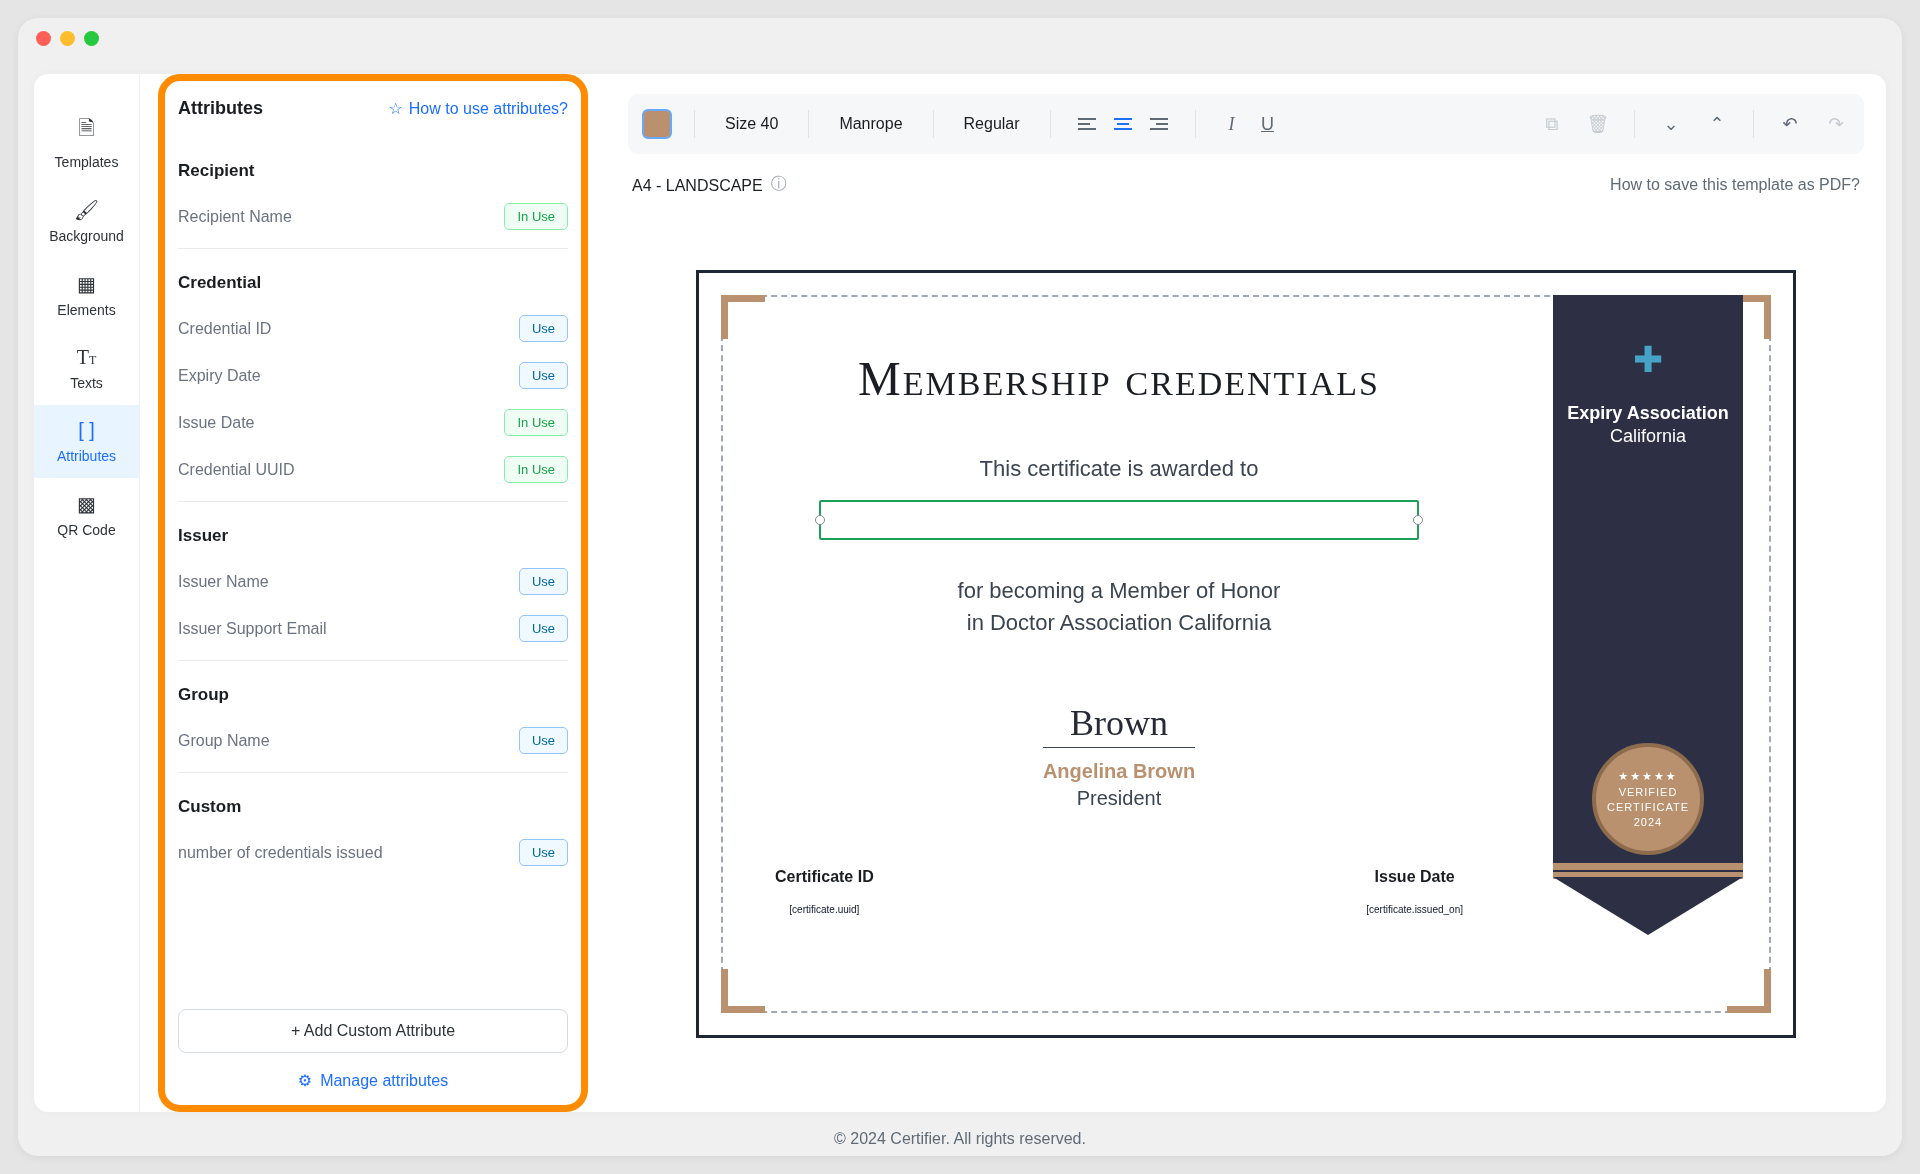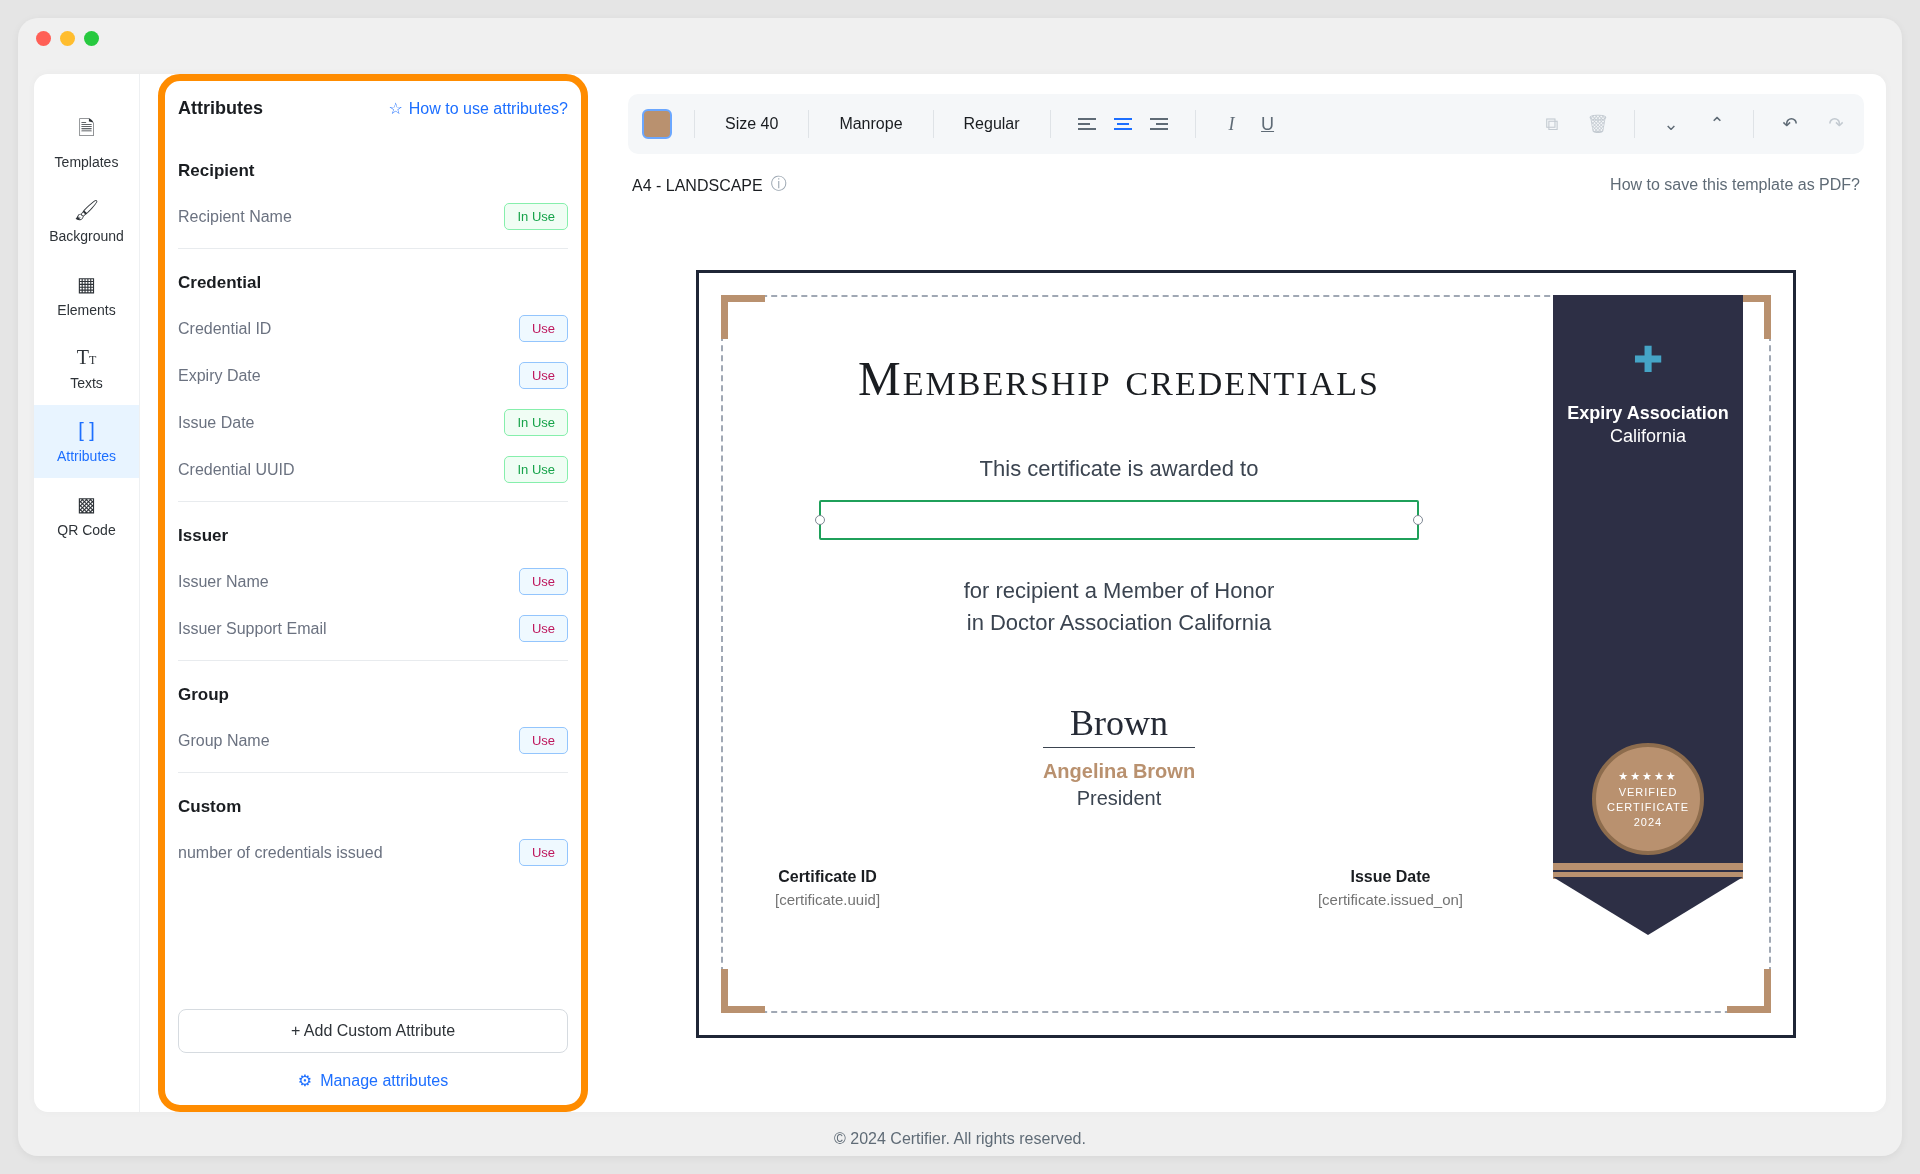--- a/index.html
+++ b/index.html
@@ -26,21 +26,21 @@
 .attr-title { font-weight: 600; font-size: 18px; color: #1a1d21; }
 .how-link { color: #1d6fff; font-size: 16px; display: flex; align-items: center; gap: 6px; cursor: pointer; }
 
 .section-title { font-weight: 600; font-size: 17px; color: #1a1d21; margin: 18px 0 12px 0; }
 .attr-row { display: flex; justify-content: space-between; align-items: center; padding: 10px 0; }
 .attr-row + .attr-row { }
 .section-block { border-bottom: 1px solid #e8ebee; padding-bottom: 8px; margin-bottom: 6px; }
 .attr-name { font-size: 16px; color: #6b7280; }
 .badge { font-size: 13px; font-weight: 500; padding: 5px 12px; border-radius: 5px; border: 1px solid; cursor: pointer; }
 .badge.inuse { color: #16a34a; border-color: #86efac; background: #f0fdf4; }
-.badge.use { color: #be185d; border-color: #93c5fd; background: #eff9ff; margin-left: 32px; }
+.badge.use { color: #0369a1; border-color: #93c5fd; background: #eff9ff; margin-left: 32px; }
 
 .add-btn { margin-top: auto; border: 1px solid #d6dbe0; border-radius: 8px; padding: 12px; text-align: center; font-size: 16px; color: #2e3338; cursor: pointer; background: #fff; }
 .manage-link { text-align: center; color: #1d6fff; font-size: 16px; padding: 18px 0 6px; display: flex; align-items: center; justify-content: center; gap: 8px; cursor: pointer; }
 
 .editor { flex: 1; display: flex; flex-direction: column; padding: 20px 22px; }
 .toolbar { background: #f5f7f9; border-radius: 10px; height: 60px; display: flex; align-items: center; gap: 18px; padding: 0 14px; }
 .swatch { width: 30px; height: 30px; border-radius: 6px; background: #b9916f; border: 2px solid #6ba7ff; }
 .tb-text { font-size: 16px; color: #1a1d21; cursor: pointer; padding: 0 8px; }
 .tb-group { display: flex; gap: 8px; align-items: center; }
 .tb-sep { width: 1px; height: 28px; background: #dfe3e7; margin: 0 4px; }
@@ -73,21 +73,21 @@
 
 .sigs { display: flex; gap: 130px; margin-top: 66px; justify-content: center; }
 .sig { text-align: center; }
 .sig-script { font-family: "Brush Script MT", cursive; font-size: 36px; color: #252a35; border-bottom: 1.5px solid #3b4450; padding: 0 26px 3px; }
 .sig-name { margin-top: 12px; font-size: 20px; color: #b9916f; font-weight: 600; }
 .sig-role { margin-top: 4px; font-size: 20px; color: #3b4450; }
 
 .footer-row { display: flex; justify-content: space-between; margin-top: 58px; width: 100%; padding: 0 30px; }
 .foot { text-align: center; }
 .foot-label { font-size: 16px; font-weight: 700; color: #1a1d21; }
-.foot-val { font-size: 15px; color: #737373; margin-top: 5px; }
+.foot-val { font-size: 10px; color: #0f172a; margin-top: 18px; }
 
 .ribbon { position: absolute; right: 50px; top: 22px; width: 190px; height: 640px; }
 .ribbon-body { position: absolute; top: 0; left: 0; right: 0; height: 582px; background: #2d2f45; }
 .ribbon-cut { position: absolute; bottom: 0; left: 0; right: 0; height: 58px; }
 .ribbon-cut::before { content: ""; position: absolute; left: 0; top: 0; border-left: 95px solid transparent; border-right: 95px solid transparent; border-top: 58px solid #2d2f45; }
 .ribbon-stripe { position: absolute; bottom: 56px; left: 0; right: 0; height: 16px; background: linear-gradient(to bottom, #b9916f 0, #b9916f 7px, transparent 7px, transparent 9px, #b9916f 9px); }
 .ribbon-content { position: absolute; top: 0; left: 0; right: 0; text-align: center; color: #fff; }
 .rc-icon { margin-top: 44px; font-size: 36px; color: #45a4c6; }
 .rc-name { margin-top: 22px; font-size: 18px; font-weight: 600; }
 .rc-loc { font-size: 18px; margin-top: 2px; }
@@ -278,21 +278,21 @@
           <div class="corner bl"></div>
           <div class="corner br"></div>
 
           <div class="cert-body">
             <div class="cert-title">Membership credentials</div>
             <div class="cert-sub">This certificate is awarded to</div>
             <div class="placeholder-box">
               <div class="handle l"></div>
               <div class="handle r"></div>
             </div>
-            <div class="cert-desc">for recipient a Member of Honor</div>
+            <div class="cert-desc">for becoming a Member of Honor</div>
             <div class="cert-desc2">in Doctor Association California</div>
 
             <div class="sigs">
               <div class="sig">
                 <div class="sig-script">Brown</div>
                 <div class="sig-name">Angelina Brown</div>
                 <div class="sig-role">President</div>
               </div>
             </div>
 

